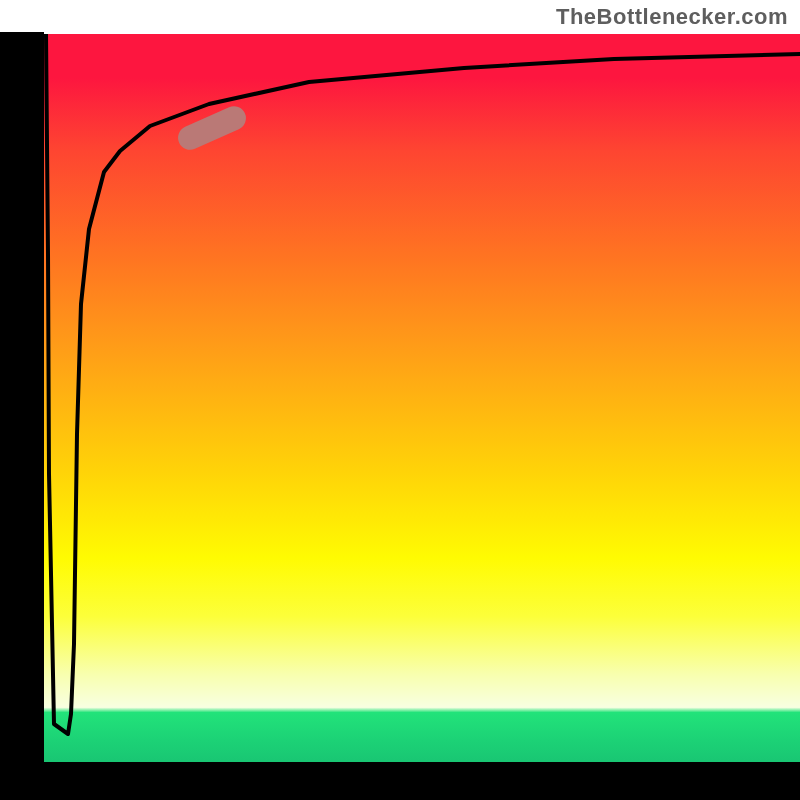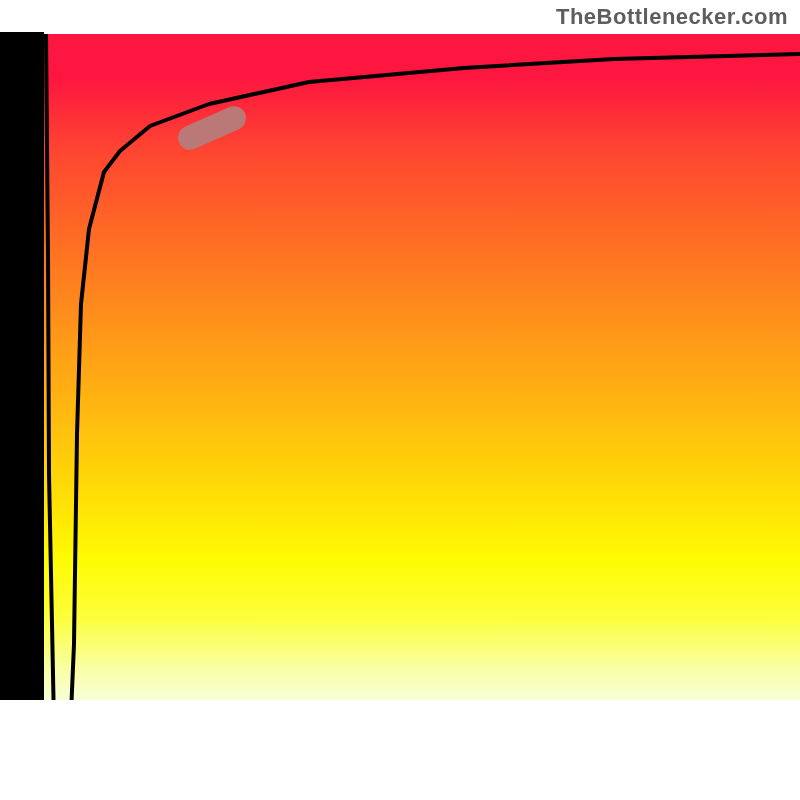--- a/index.html
+++ b/index.html
@@ -1,16 +1,16 @@
 <!DOCTYPE html>
 <html><head>
 <meta charset="utf-8">
 <style>
   body{margin:0;padding:0;background:#fff;font-family:Arial,Helvetica,sans-serif}
-  .stage{position:relative;width:800px;height:700px}
+  .stage{position:relative;width:800px;height:800px}
   .frame{position:absolute;left:0;top:0}
   .attrib{position:absolute;top:4px;right:12px;font-size:22px;font-weight:700;color:#5e5e5e;letter-spacing:.5px}
   .plot{position:absolute;left:44px;top:34px;width:756px;height:728px}
   .gradient{position:absolute;inset:0;background:linear-gradient(to bottom,
     #fd163f 0%,
     #fd163f 6%,
     #fe4531 16%,
     #ff7222 30%,
     #ffa316 45%,
     #ffd308 60%,

